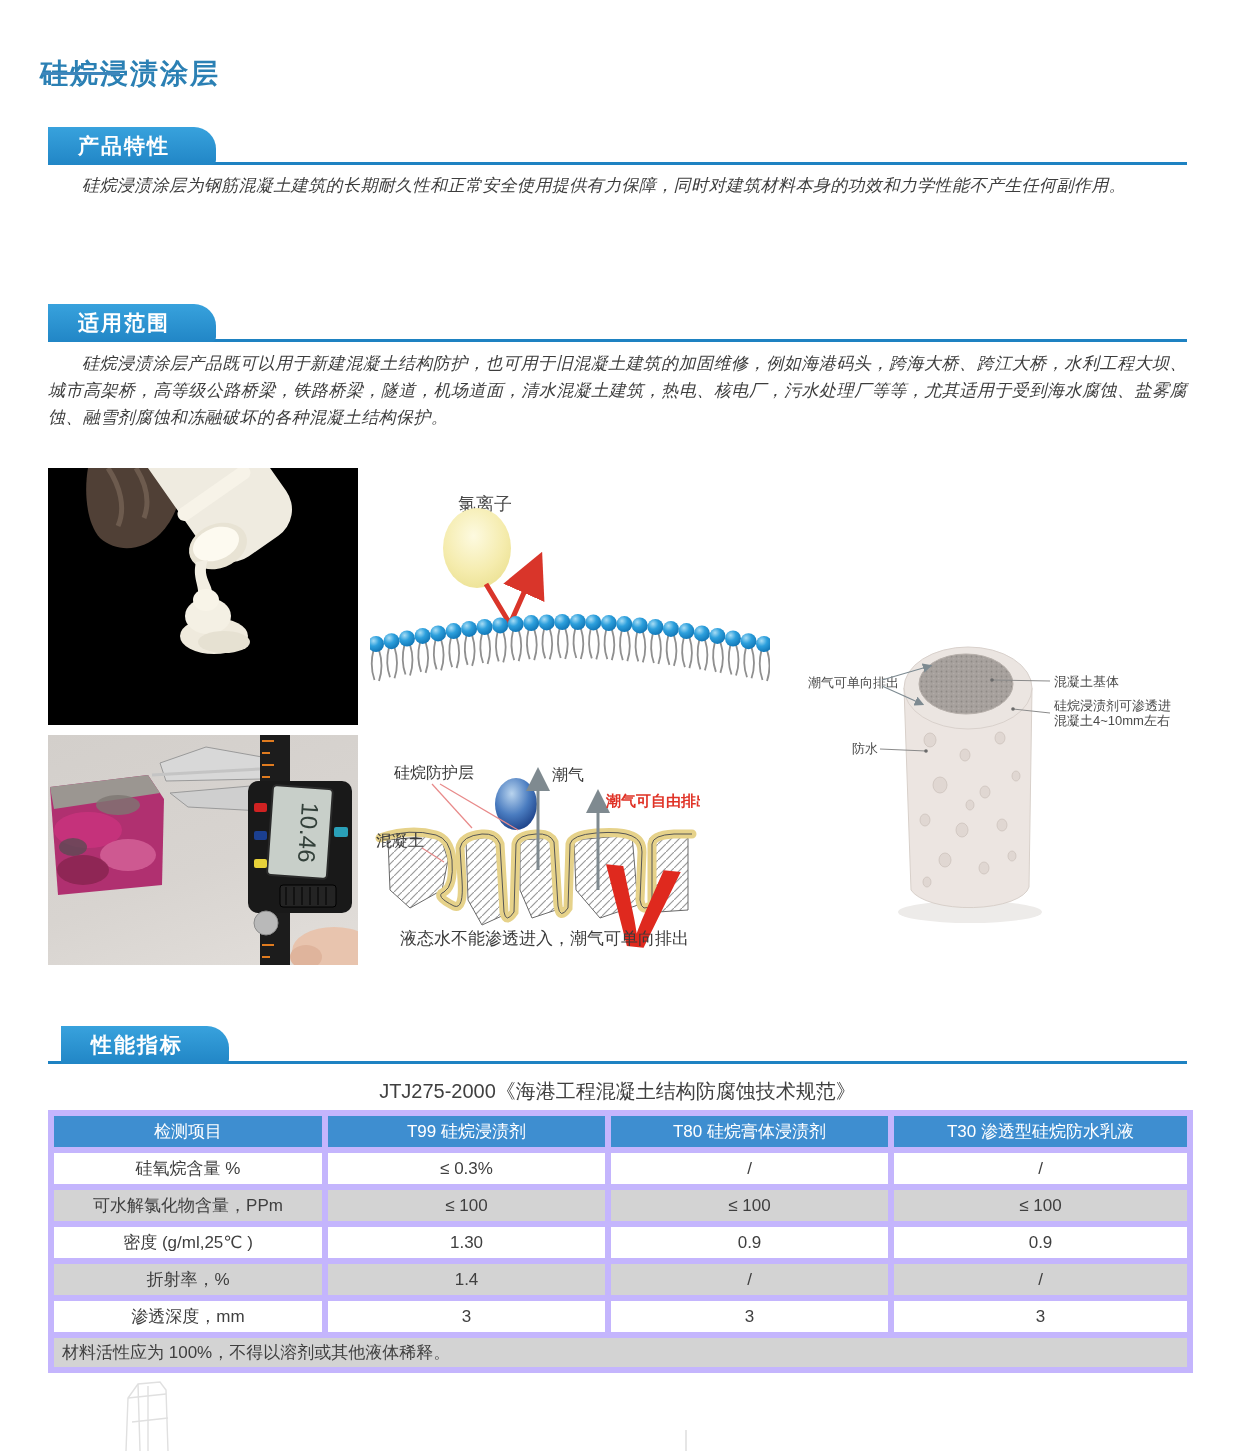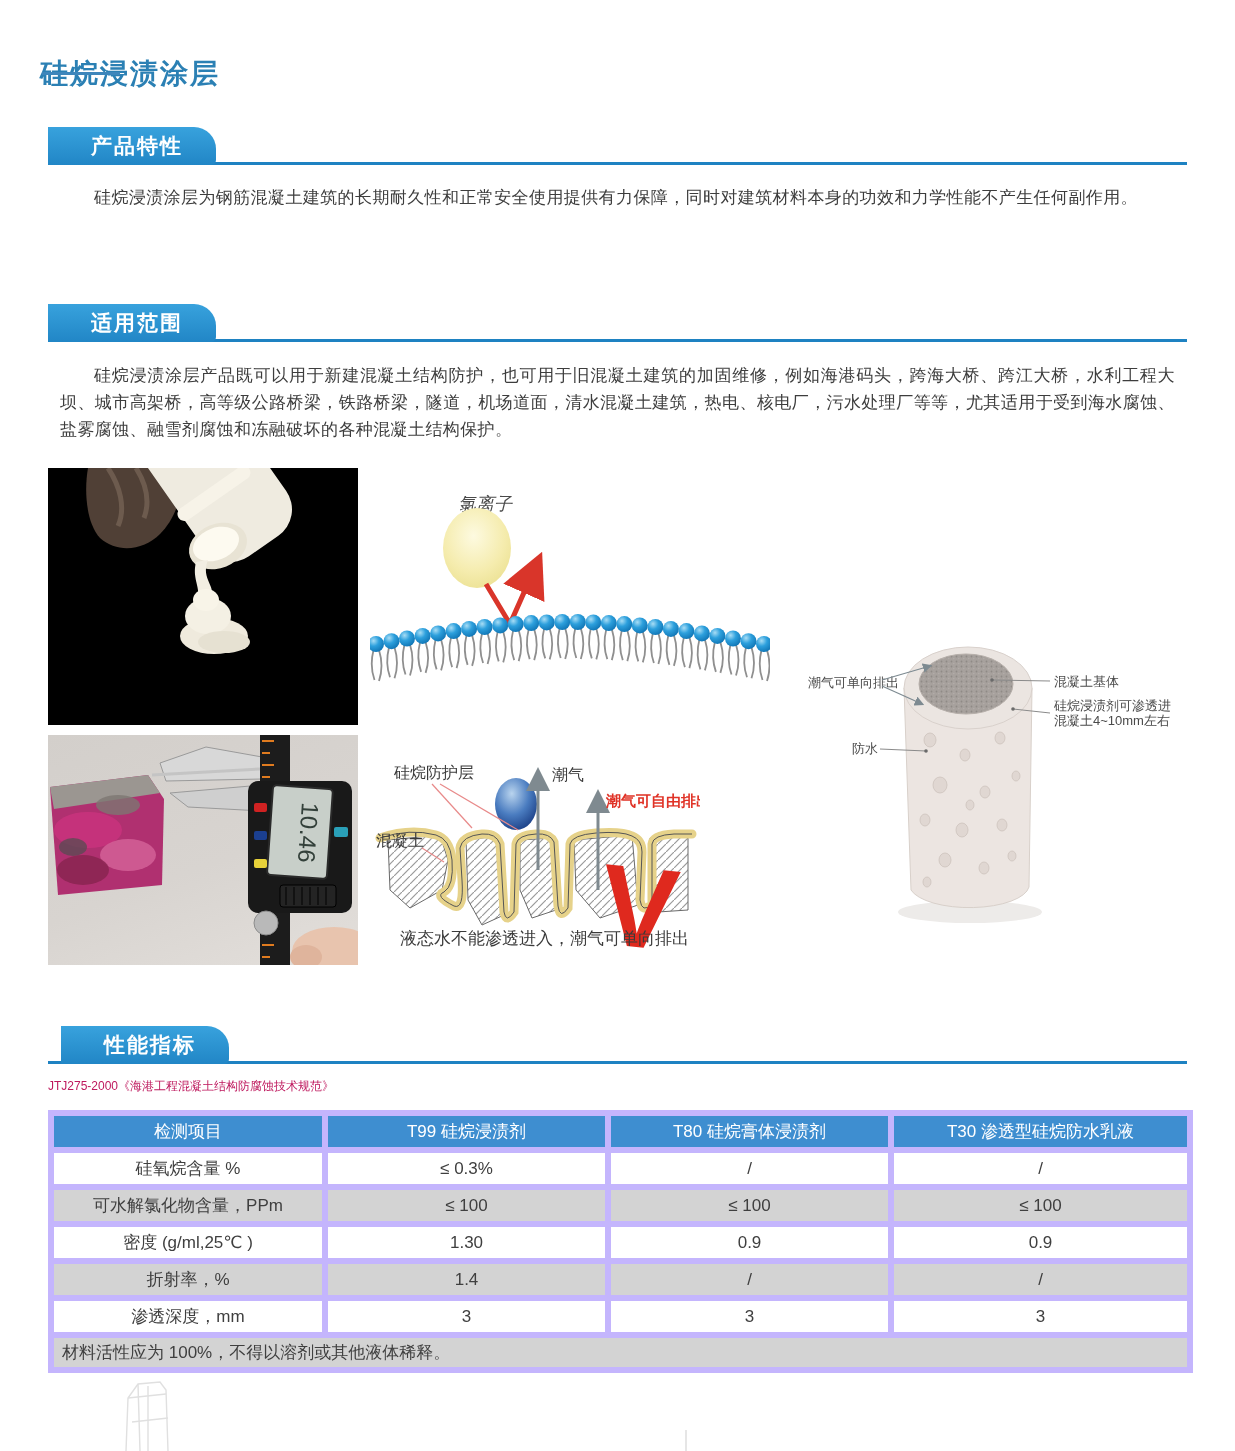--- a/index.html
+++ b/index.html
@@ -10,34 +10,34 @@
   .page-title {
     position:absolute; left:40px; top:12px; font-size:28px; font-weight:bold;
     color:#2b80b4; letter-spacing:2px;margin-top:43px;
   }
   .title-line { position:absolute; left:42px; top:72px; width:78px; height:3px; background:#3e86bb; }
 
   .sec-tab {
     position:absolute; left:48px; width:168px; height:38px; box-sizing:border-box;
     background:linear-gradient(#38a2dd,#2186c6); border-radius:0 22px 5px 0;
     color:#fff; font-size:21px; font-weight:bold; letter-spacing:2px;
-    display:flex; align-items:center; padding-left:43px; z-index:2;
+    display:flex; align-items:center; padding-left:30px; z-index:2;
   }
   .sec-rule { position:absolute; left:48px; width:1139px; height:3px; background:#1e82c2; z-index:1; }
 
   .para-block { position:absolute; left:48px; width:1139px; color:#3d3d3d; font-size:17px; }
-  .para-block p { margin:12px; text-indent:2em; line-height:27px; text-align:justify; letter-spacing:0.4px; }
+  .para-block p { margin:0; text-indent:2em; line-height:27px; text-align:justify; letter-spacing:0.4px;font-style:italic; }
 
   .img-box { position:absolute; overflow:hidden; }
   .photo1-bg { background:#000; }
   .diagram-bg { background:#fff; }
   .photo2-bg { background:linear-gradient(160deg,#d3cfcb 0%,#d8d4d0 55%,#e3dfdb 100%); }
 
-  .table-title { position:absolute; left:48px; width:1139px; top:1078px; text-align:left;
-    font-size:12px; color:#be185d; }
+  .table-title { position:absolute; left:48px; width:1139px; top:1078px; text-align:center;
+    font-size:20px; color:#404040; }
 
   table.spec { position:absolute; left:48px; top:1110px; width:1139px;
     border-collapse:collapse; table-layout:fixed; font-size:17px; color:#3f3f3f; }
   table.spec th, table.spec td { border:6px solid #c4b5fd; height:31px; text-align:center; padding:0; }
   table.spec thead th { background:#3e8ed0; color:#ffffff; font-weight:normal; height:31px; }
   table.spec tr.gray td { background:#d3d3d3; }
   table.spec tfoot td { background:#d3d3d3; text-align:left; padding:3px 8px; height:22px; }
 
   svg text { font-family:"Liberation Sans","DejaVu Sans",sans-serif; }
 </style>
@@ -68,21 +68,21 @@
     <ellipse cx="170" cy="78" rx="30" ry="22" transform="rotate(-22 170 78)" fill="#e8e3d4"></ellipse>
     <ellipse cx="168" cy="76" rx="24" ry="16" transform="rotate(-22 168 76)" fill="#fdfaf0"></ellipse>
     <path d="M160,92 C152,112 170,118 162,132 C158,140 150,138 150,130 C152,118 144,110 148,94 Z" fill="#f2eee2"></path>
     <ellipse cx="166" cy="168" rx="34" ry="18" fill="#efeadd"></ellipse>
     <ellipse cx="160" cy="148" rx="23" ry="18" fill="#f4f0e4"></ellipse>
     <ellipse cx="158" cy="132" rx="13" ry="11" fill="#f8f4e8"></ellipse>
     <ellipse cx="176" cy="174" rx="26" ry="11" fill="#e6e1d2"></ellipse>
   </svg>
 </div>
 
-<div class="img-box diagram-bg" style="left:370px; top:472px; width:400px; height:248px;font-style:italic;">
+<div class="img-box diagram-bg" style="left:370px; top:472px; width:400px; height:248px;">
   <svg width="400" height="248" viewBox="0 0 400 248">
     <defs>
       <radialGradient id="ballGrad" cx="35%" cy="30%" r="75%">
         <stop offset="0" stop-color="#a8ddf5"></stop>
           <stop offset="0.45" stop-color="#2da0dd"></stop>
           <stop offset="1" stop-color="#0f74b4"></stop>
       </radialGradient>
       <radialGradient id="ionGrad" cx="45%" cy="35%" r="75%">
         <stop offset="0" stop-color="#fdfae0"></stop>
           <stop offset="0.6" stop-color="#f5ecae"></stop>

